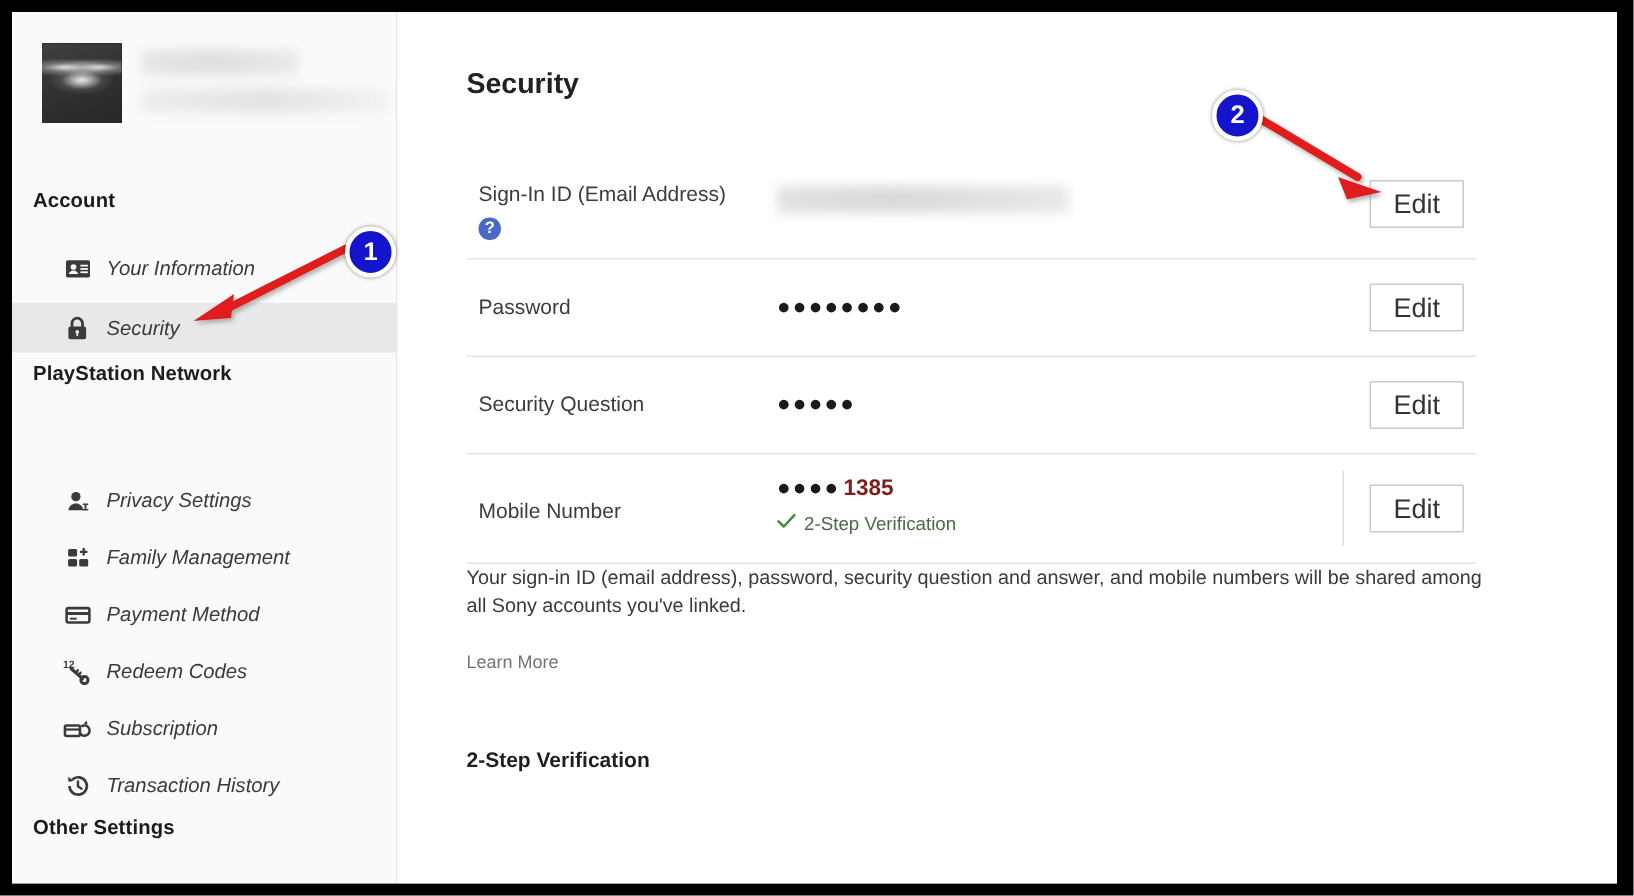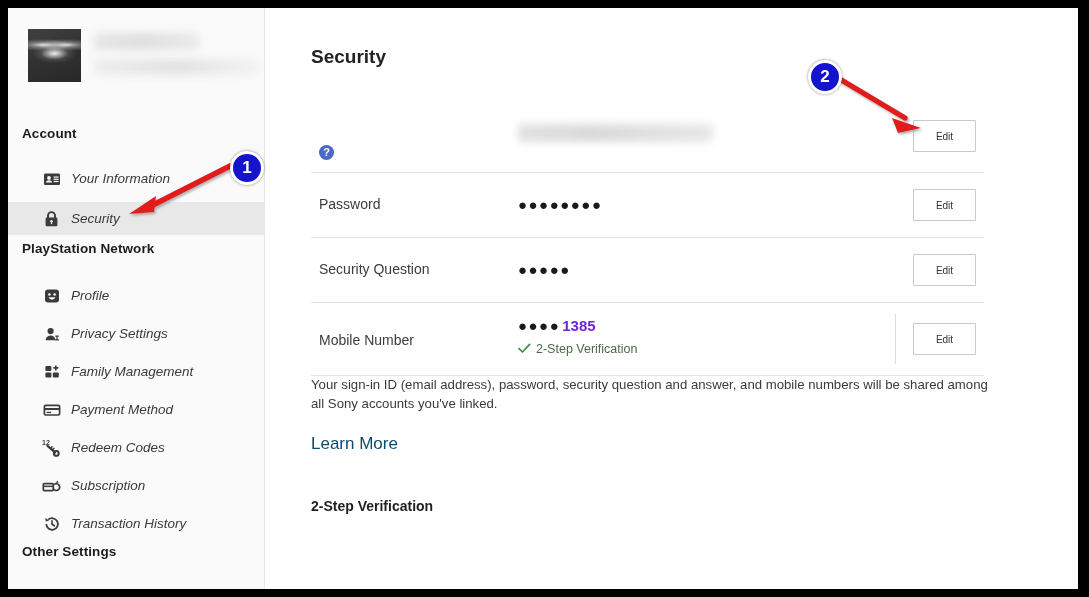--- a/index.html
+++ b/index.html
@@ -137,21 +137,21 @@
     font-size: 15px;
     color: #1a1a1a;
     letter-spacing: 1.5px;
     line-height: 1;
   }
   .edit-btn {
     position: absolute;
     width: 63px; height: 32px;
     border: 1px solid #c9c9c9;
     background: #ffffff;
-    font-size: 10px;
+    font-size: 18px;
     color: #333;
     font-family: "Liberation Sans", sans-serif;
     cursor: pointer;
     border-radius: 1px;
   }
   .help-dot {
     position: absolute;
     width: 15px; height: 15px;
     border-radius: 50%;
     background: #4a68c8;
@@ -166,22 +166,22 @@
     position: absolute;
     left: 46px; top: 367px;
     width: 685px;
     font-size: 13.2px;
     line-height: 19px;
     color: #3a3a3a;
   }
   #learn-more {
     position: absolute;
     left: 46px; top: 426px;
-    font-size: 17px;
-    color: #0c4a6e;
+    font-size: 12px;
+    color: #737373;
     text-decoration: none;
     cursor: pointer;
   }
   #tsv-title {
     position: absolute;
     left: 46px; top: 490px;
     font-size: 14px;
     font-weight: bold;
     color: #1f1f1f;
   }
@@ -241,31 +241,20 @@
           <rect x="2.6" y="7.6" width="11.8" height="8.6" rx="1.3" fill="#3b3b3b"></rect>
           <circle cx="8.5" cy="11.2" r="1.25" fill="#e8e8e8"></circle>
           <rect x="7.9" y="11.4" width="1.2" height="2.7" fill="#e8e8e8"></rect>
         </svg>
       </span>
       <span class="lbl">Security</span>
     </div>
 
     <div class="group-title" id="g-psn">PlayStation Network</div>
 
-    <div class="nav-item" style="top:271px">
-      <span class="ico">
-        <svg width="18" height="18" viewBox="0 0 18 18">
-          <rect x="2" y="2.5" width="14" height="13" rx="3" fill="#3b3b3b"></rect>
-          <circle cx="6.4" cy="7.4" r="1.25" fill="#fafafa"></circle>
-          <circle cx="11.6" cy="7.4" r="1.25" fill="#fafafa"></circle>
-          <path d="M5.6 10.3a3.6 3.6 0 0 0 6.8 0z" fill="#fafafa"></path>
-        </svg>
-      </span>
-      <span class="lbl">Profile</span>
-    </div>
 
     <div class="nav-item" style="top:309px">
       <span class="ico">
         <svg width="18" height="18" viewBox="0 0 18 18">
           <circle cx="7.6" cy="6.1" r="3.1" fill="#3b3b3b"></circle>
           <path d="M2.6 15.2c.4-3 2.5-4.6 5-4.6s4.6 1.6 5 4.6z" fill="#3b3b3b"></path>
           <path d="M12.2 10.6h3.6v1.1h-1.2v2.6h1.3v1.1h-3.7v-1.1h1.2v-2.6h-1.2z" fill="#3b3b3b"></path>
         </svg>
       </span>
       <span class="lbl">Privacy Settings</span>
@@ -330,20 +319,21 @@
     </div>
 
     <div class="group-title" id="g-other">Other Settings</div>
   </nav>
 
   <section id="main">
 
     <h1 id="page-title">Security</h1>
 
     <div class="srow" style="top:92px; height:72px; border-top:none;">
+      <span class="rlabel" style="top:21px">Sign-In ID (Email Address)</span>
       <span class="help-dot" style="left:8px; top:45px">?</span>
       <div class="blur-bar" style="left:207px; top:24px; width:195px; height:18px;
            background:linear-gradient(90deg,#dedede 0%,#d6d6d6 40%,#e6e6e6 100%);"></div>
       <button class="edit-btn" style="left:602px; top:20px">Edit</button>
     </div>
 
     <div class="srow" style="top:164px; height:65px;">
       <span class="rlabel" style="top:23px">Password</span>
       <span class="rvalue dots" style="top:24px">●●●●●●●●</span>
       <button class="edit-btn" style="left:602px; top:16px">Edit</button>
@@ -352,21 +342,21 @@
     <div class="srow" style="top:229px; height:65px;">
       <span class="rlabel" style="top:23px">Security Question</span>
       <span class="rvalue dots" style="top:24px">●●●●●</span>
       <button class="edit-btn" style="left:602px; top:16px">Edit</button>
     </div>
 
     <div class="srow" style="top:294px; height:73px;">
       <span class="rlabel" style="top:29px">Mobile Number</span>
       <div class="rvalue" style="top:15px">
         <div style="white-space:nowrap; line-height:1;">
-          <span class="dots">●●●●</span><span style="font-size:15px; font-weight:bold; color:#6d28d9; margin-left:2px;margin-top:24px;">1385</span>
+          <span class="dots">●●●●</span><span style="font-size:15px; font-weight:bold; color:#7f1d1d; margin-left:2px;margin-top:24px;">1385</span>
         </div>
         <div style="margin-top:6px; display:flex; align-items:center; gap:5px;">
           <span>
             <svg width="13" height="11" viewBox="0 0 13 11">
               <path d="M1 5.6 L4.5 9 L11.6 1.4" fill="none" stroke="#3e8e41" stroke-width="1.7" stroke-linecap="round" stroke-linejoin="round"></path>
             </svg>
           </span>
           <span style="font-size:12.5px; color:#4a6b45;">2-Step Verification</span>
         </div>
       </div>

